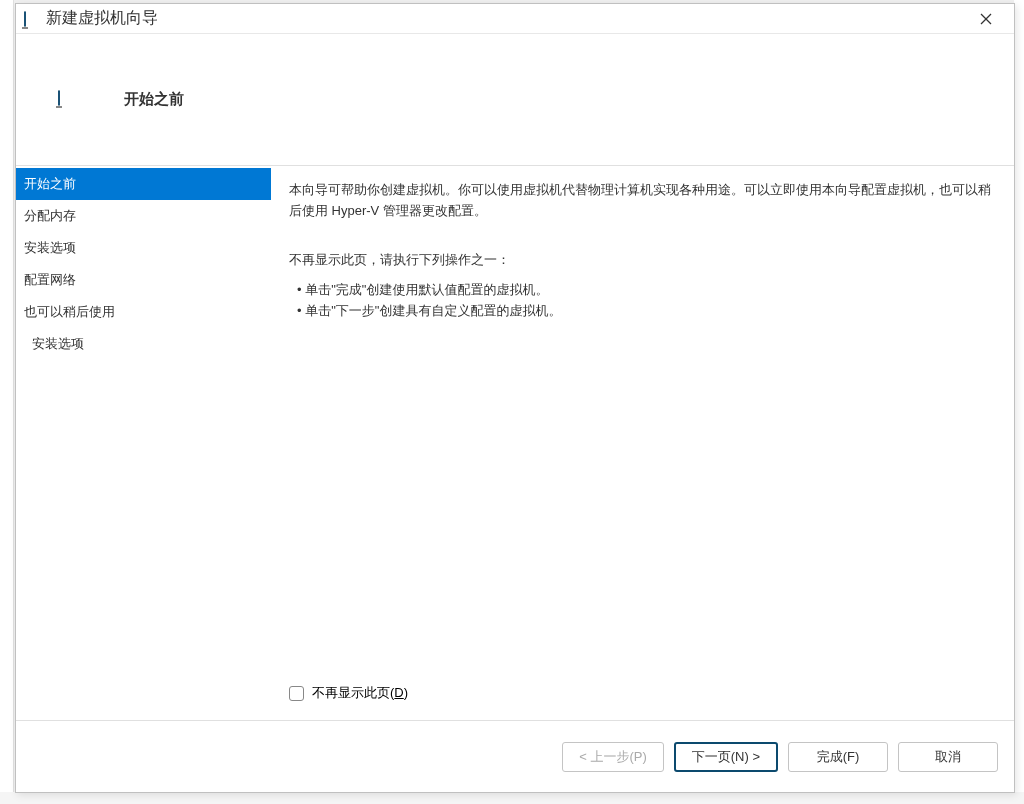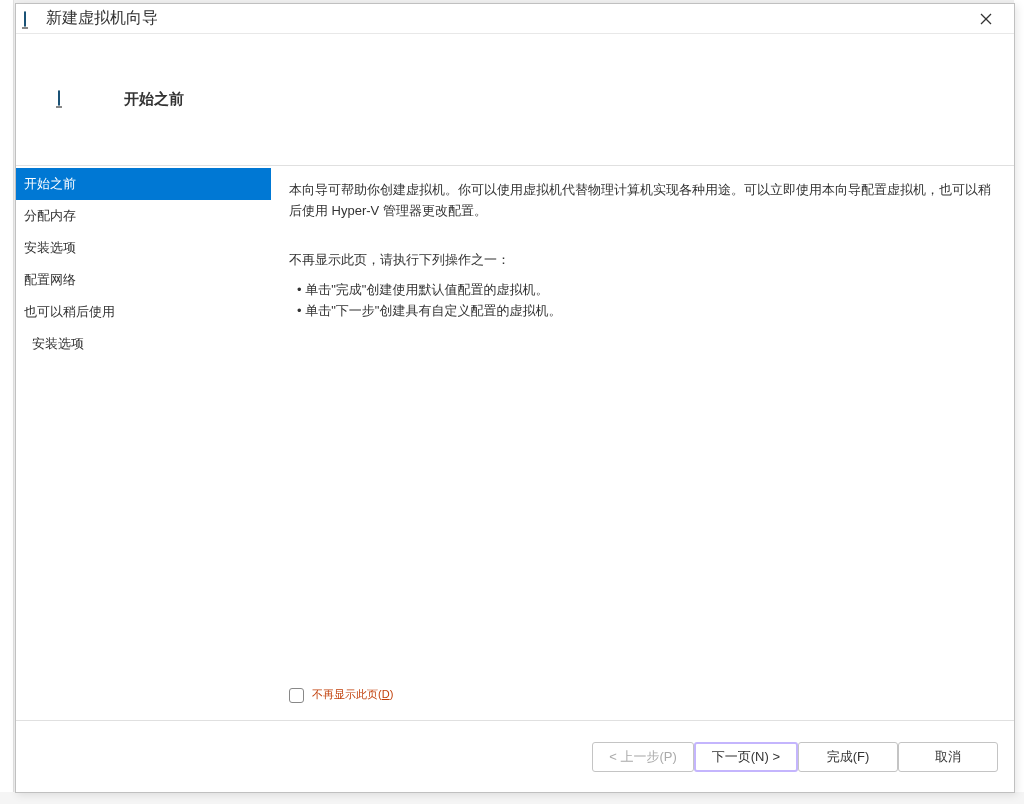--- a/index.html
+++ b/index.html
@@ -179,54 +179,55 @@
     .checkbox {
       width: 15px;
       height: 15px;
       border: 1.5px solid #888;
       border-radius: 3px;
       margin-right: 8px;
       cursor: pointer;
       background: #fff;
     }
     .checkbox-label {
-      font-size: 11px;
-      color: #c2410c;
+      font-size: 13px;
+      color: #000000;
       cursor: pointer;
     }
     .checkbox-label u {
       text-decoration: underline;
     }
     .footer {
       height: 72px;
       border-top: 1px solid #e0e0e0;
       display: flex;
       align-items: center;
       justify-content: flex-end;
       padding-right: 16px;
+      gap: 10px;
       background: #fff;
     }
     .btn {
       min-width: 100px;
       height: 30px;
       padding: 0 16px;
       border: 1px solid #c4c4c4;
       background: #fff;
       border-radius: 3px;
       font-size: 13px;
       cursor: pointer;
       color: #333;
       font-family: inherit;
     }
     .btn:disabled {
       color: #aaa;
       cursor: default;
     }
     .btn.primary {
-      border: 2px solid #c4b5fd;
+      border: 2px solid #0c4a6e;
     }
   </style>
 </head>
 <body>
 
 <div class="backdrop-left"></div>
 <div class="backdrop-right"></div>
 <div class="backdrop-bottom"></div>
 
 <div class="dialog">

